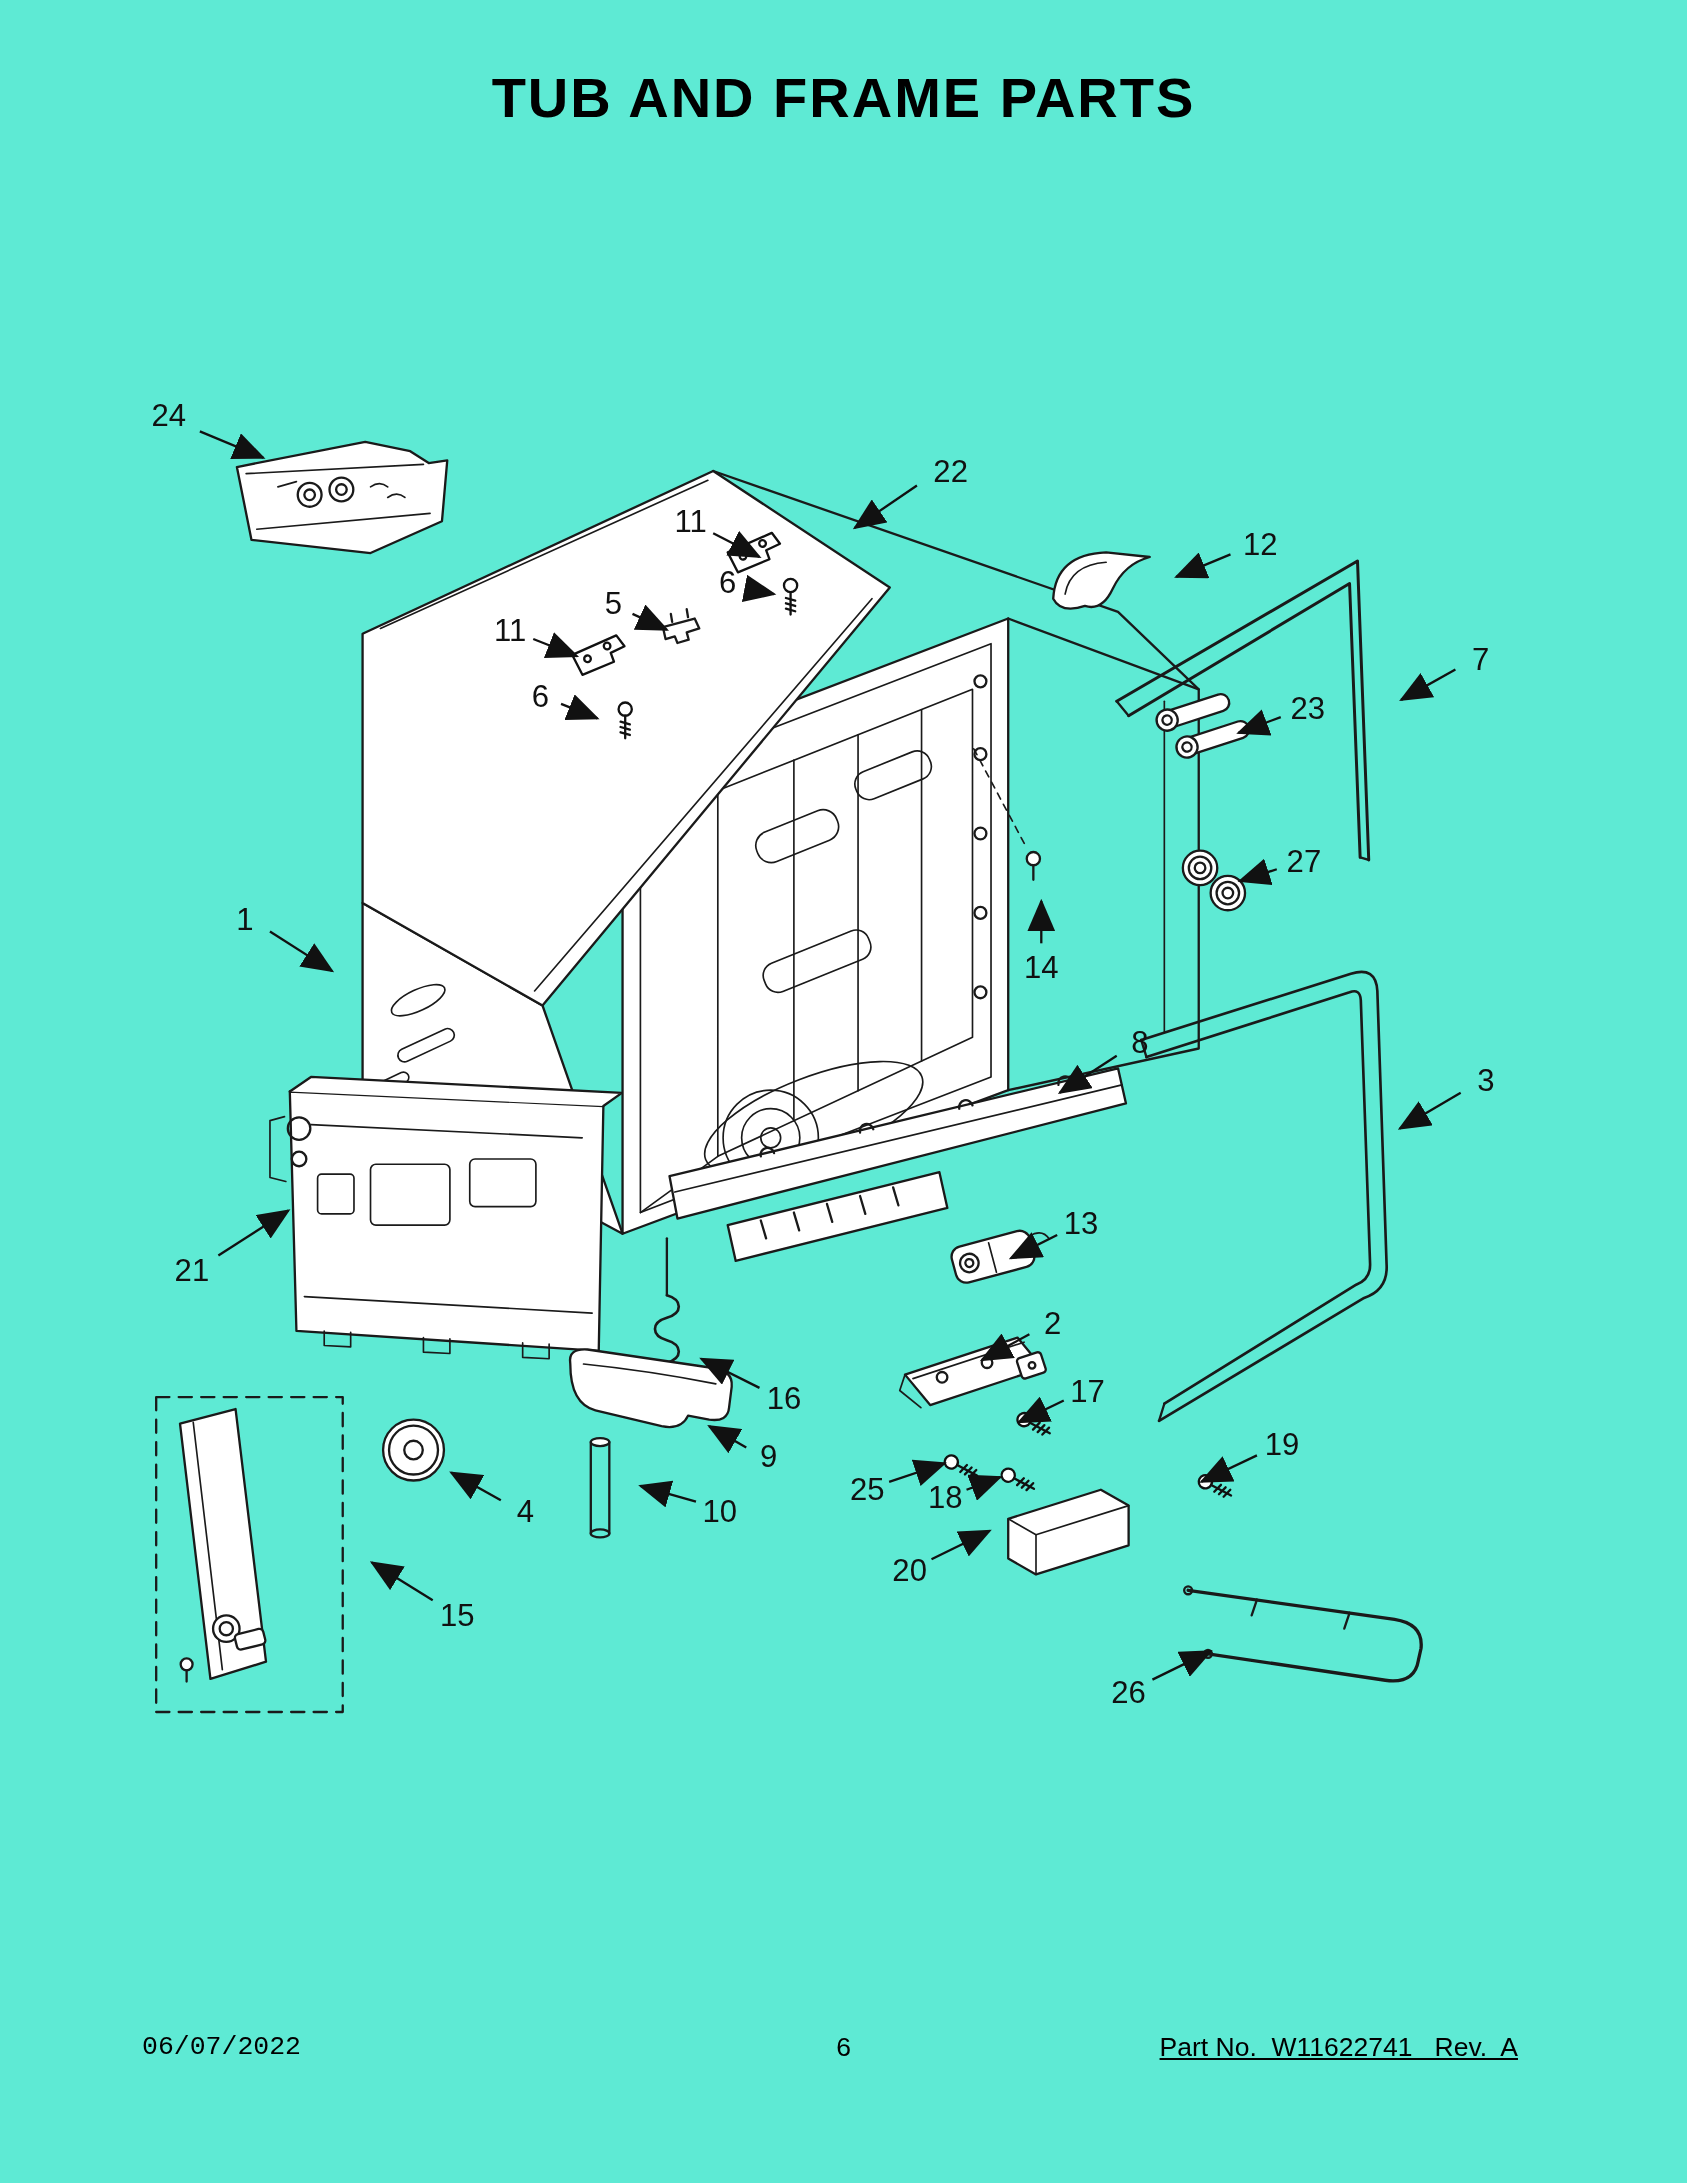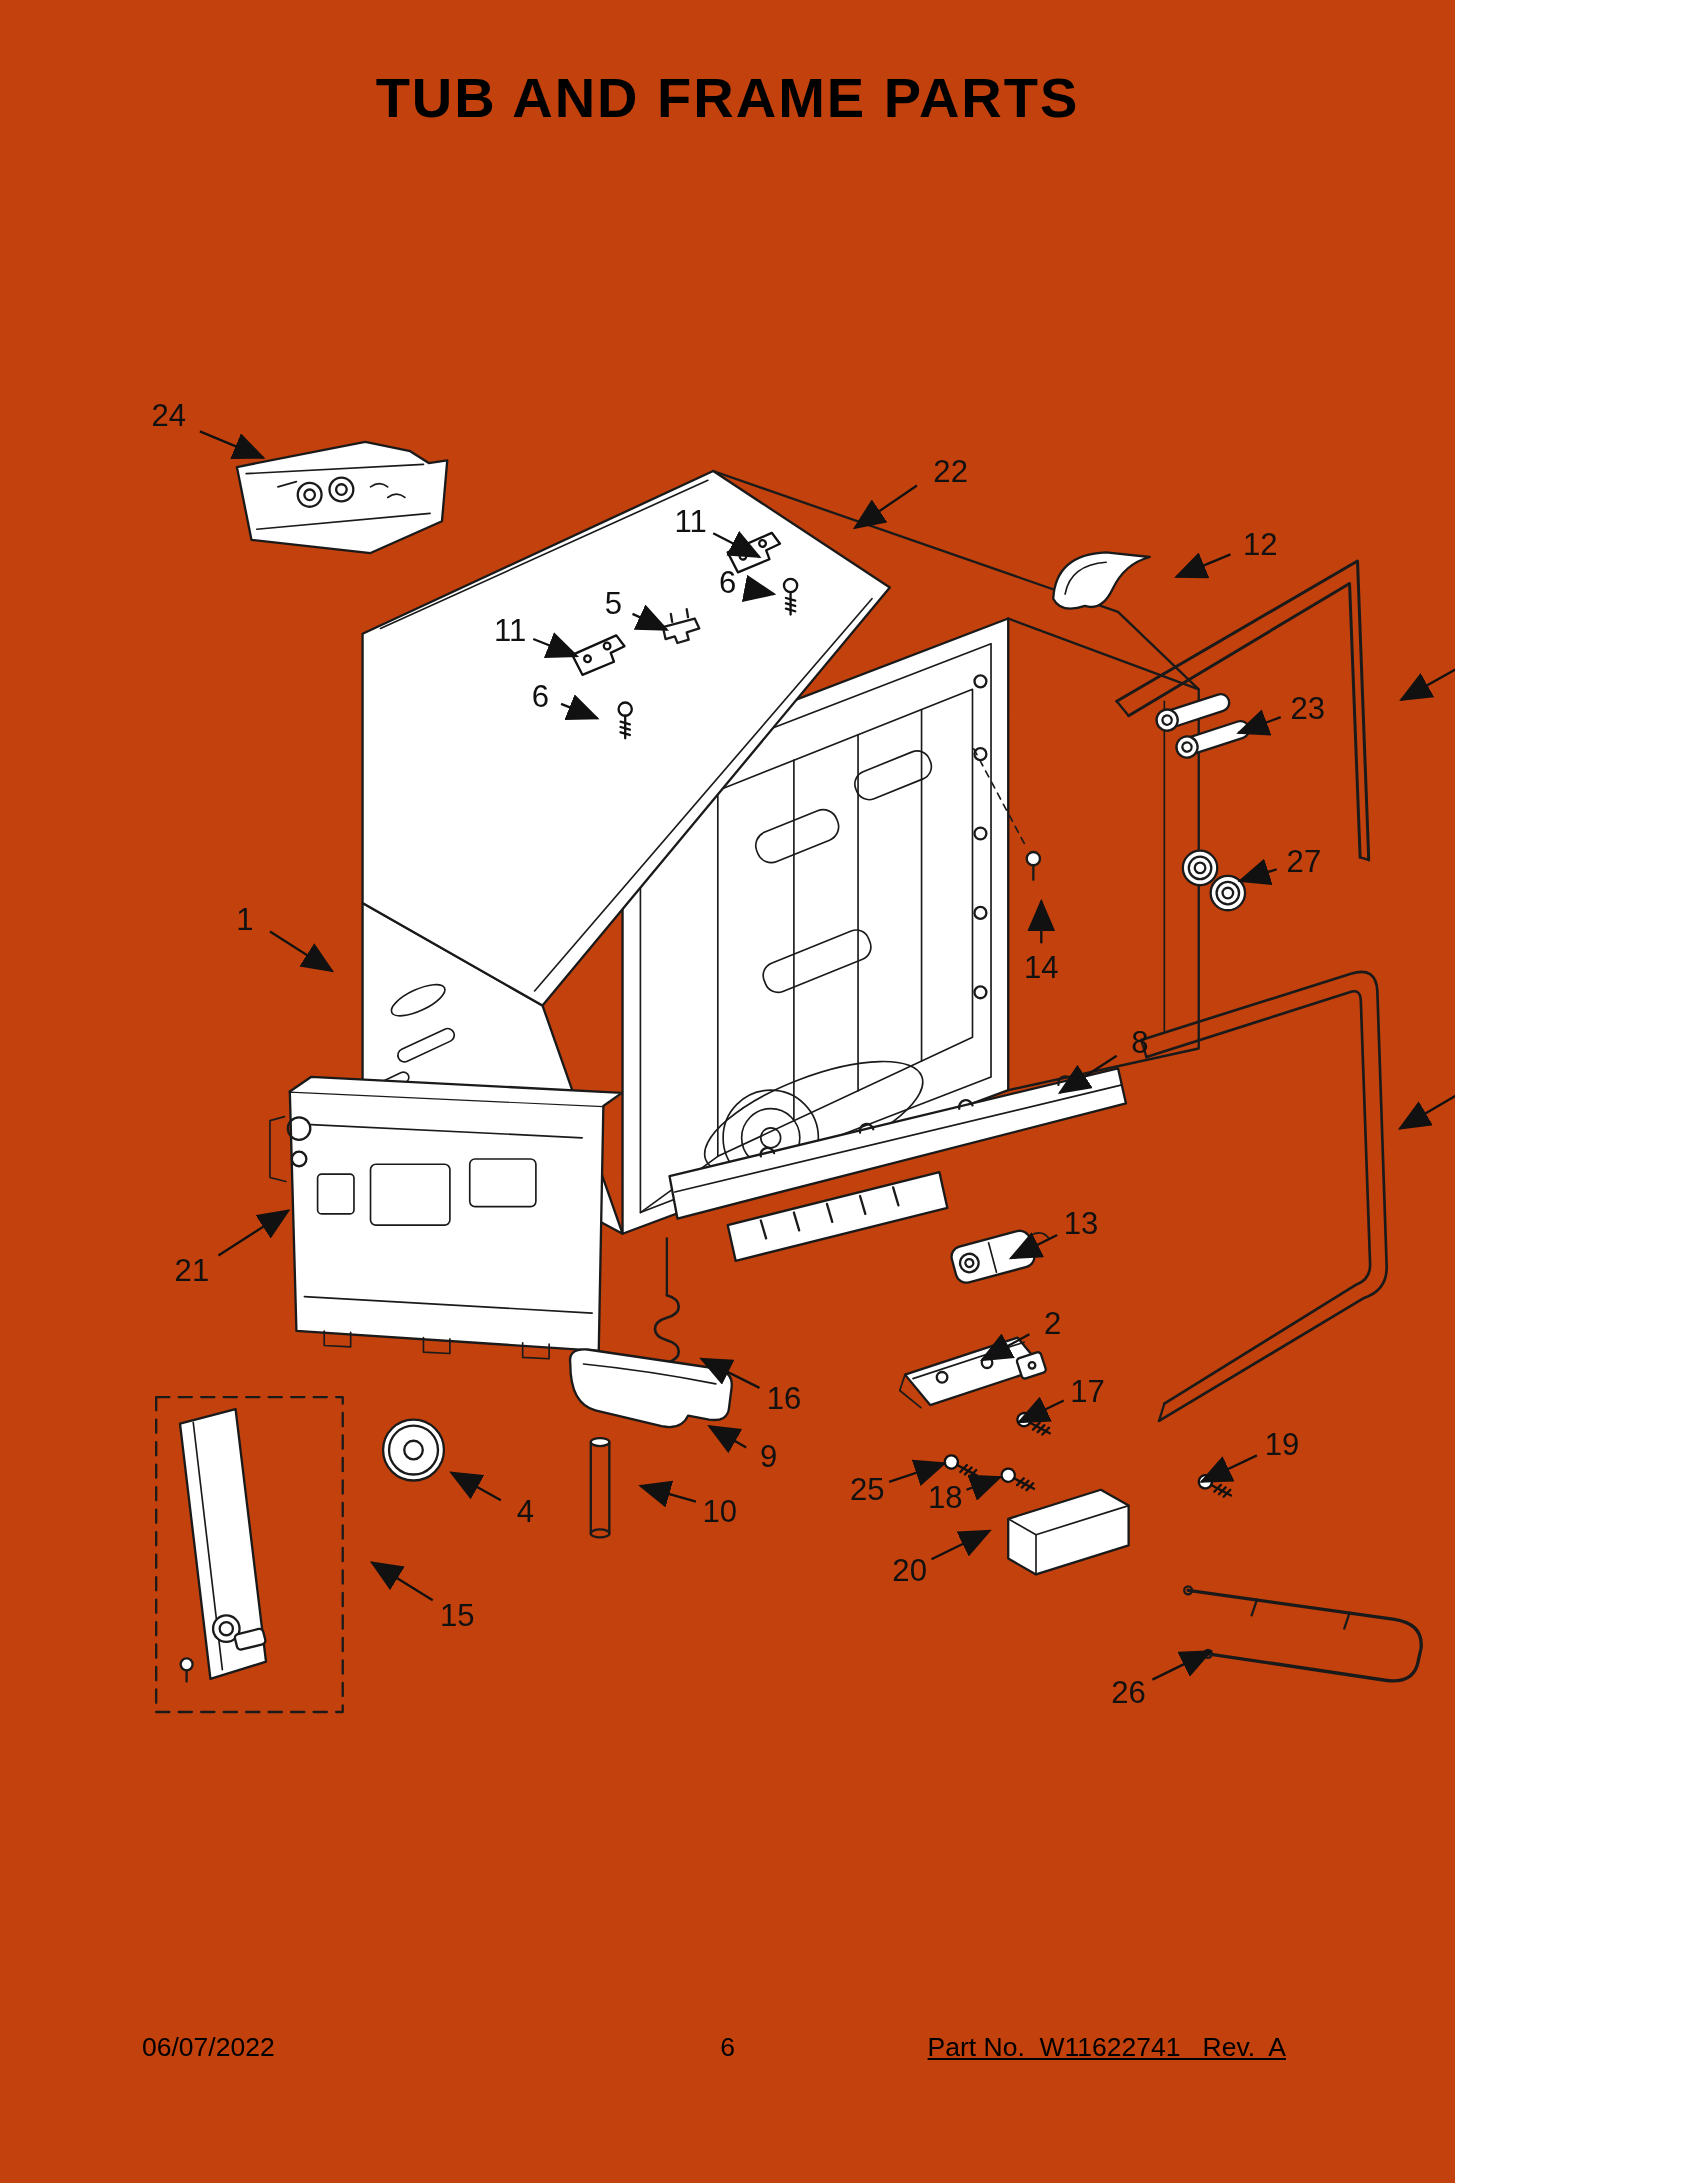--- a/index.html
+++ b/index.html
@@ -1,21 +1,21 @@
 <!DOCTYPE html>
 <html style="font-size:10.6px"><head>
 <meta charset="utf-8">
 <style>
   html,body{margin:0;padding:0;background:#ffffff;}
-  .page{position:relative;width:1455px;height:2183px;background:#c2410c;overflow:hidden;
+  .page{position:relative;width:1687px;height:2183px;background:#5eead4;overflow:hidden;
         font-family:"Liberation Sans", sans-serif;color:#000;}
   .title{position:absolute;top:65px;left:0;width:100%;text-align:center;
          font-size:56px;font-weight:bold;letter-spacing:2px;}
   .footer{position:absolute;top:2032px;left:0;width:100%;height:40px;font-size:26.5px;}
-  .footer .f-left{position:absolute;left:142px;white-space:pre;}
+  .footer .f-left{position:absolute;left:142px;white-space:pre;font-family:Liberation Mono, monospace;}
   .footer .f-center{position:absolute;left:0;width:100%;text-align:center;}
   .footer .f-right{position:absolute;right:169px;white-space:pre;text-decoration:underline;}
   svg.diagram{position:absolute;left:0;top:0;width:1687px;height:2183px;}
   .callout-num{font-family:"Liberation Sans",sans-serif;font-size:47px;fill:#111;
                text-anchor:middle;dominant-baseline:central;stroke:none;}
   .leader{stroke:#111;stroke-width:3.5;fill:none;}
 </style>
 </head>
 <body>
 

